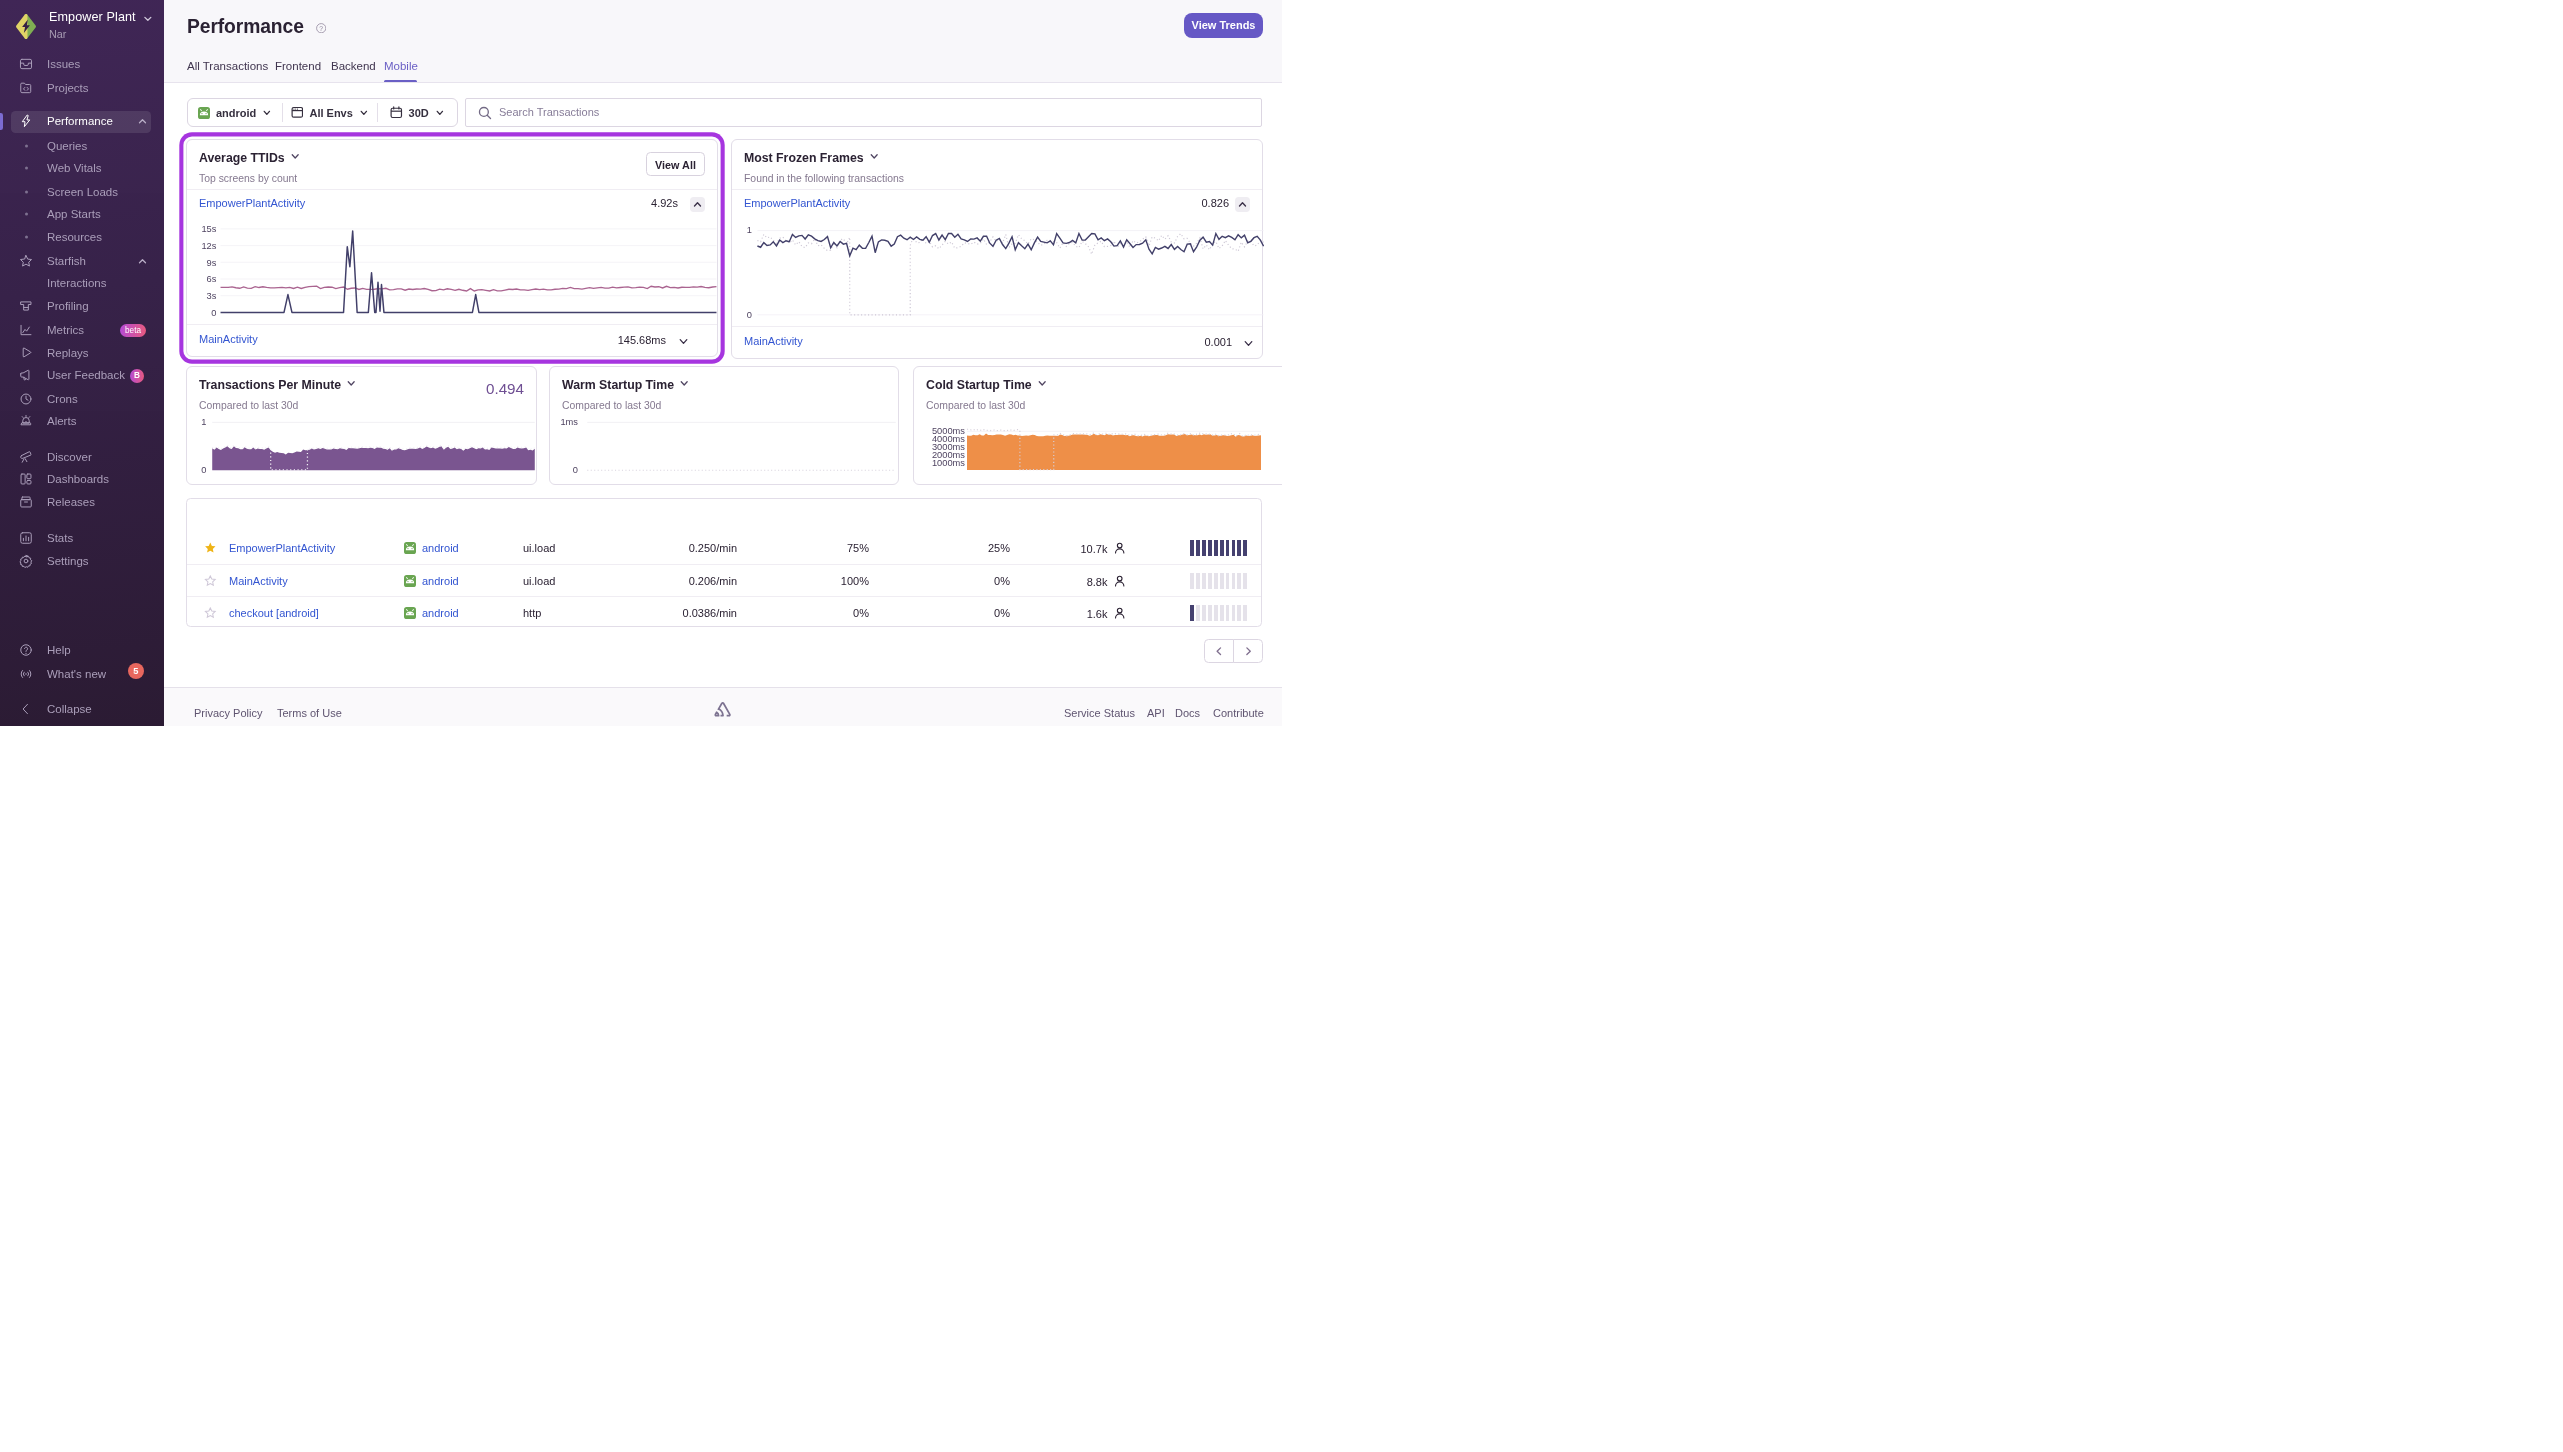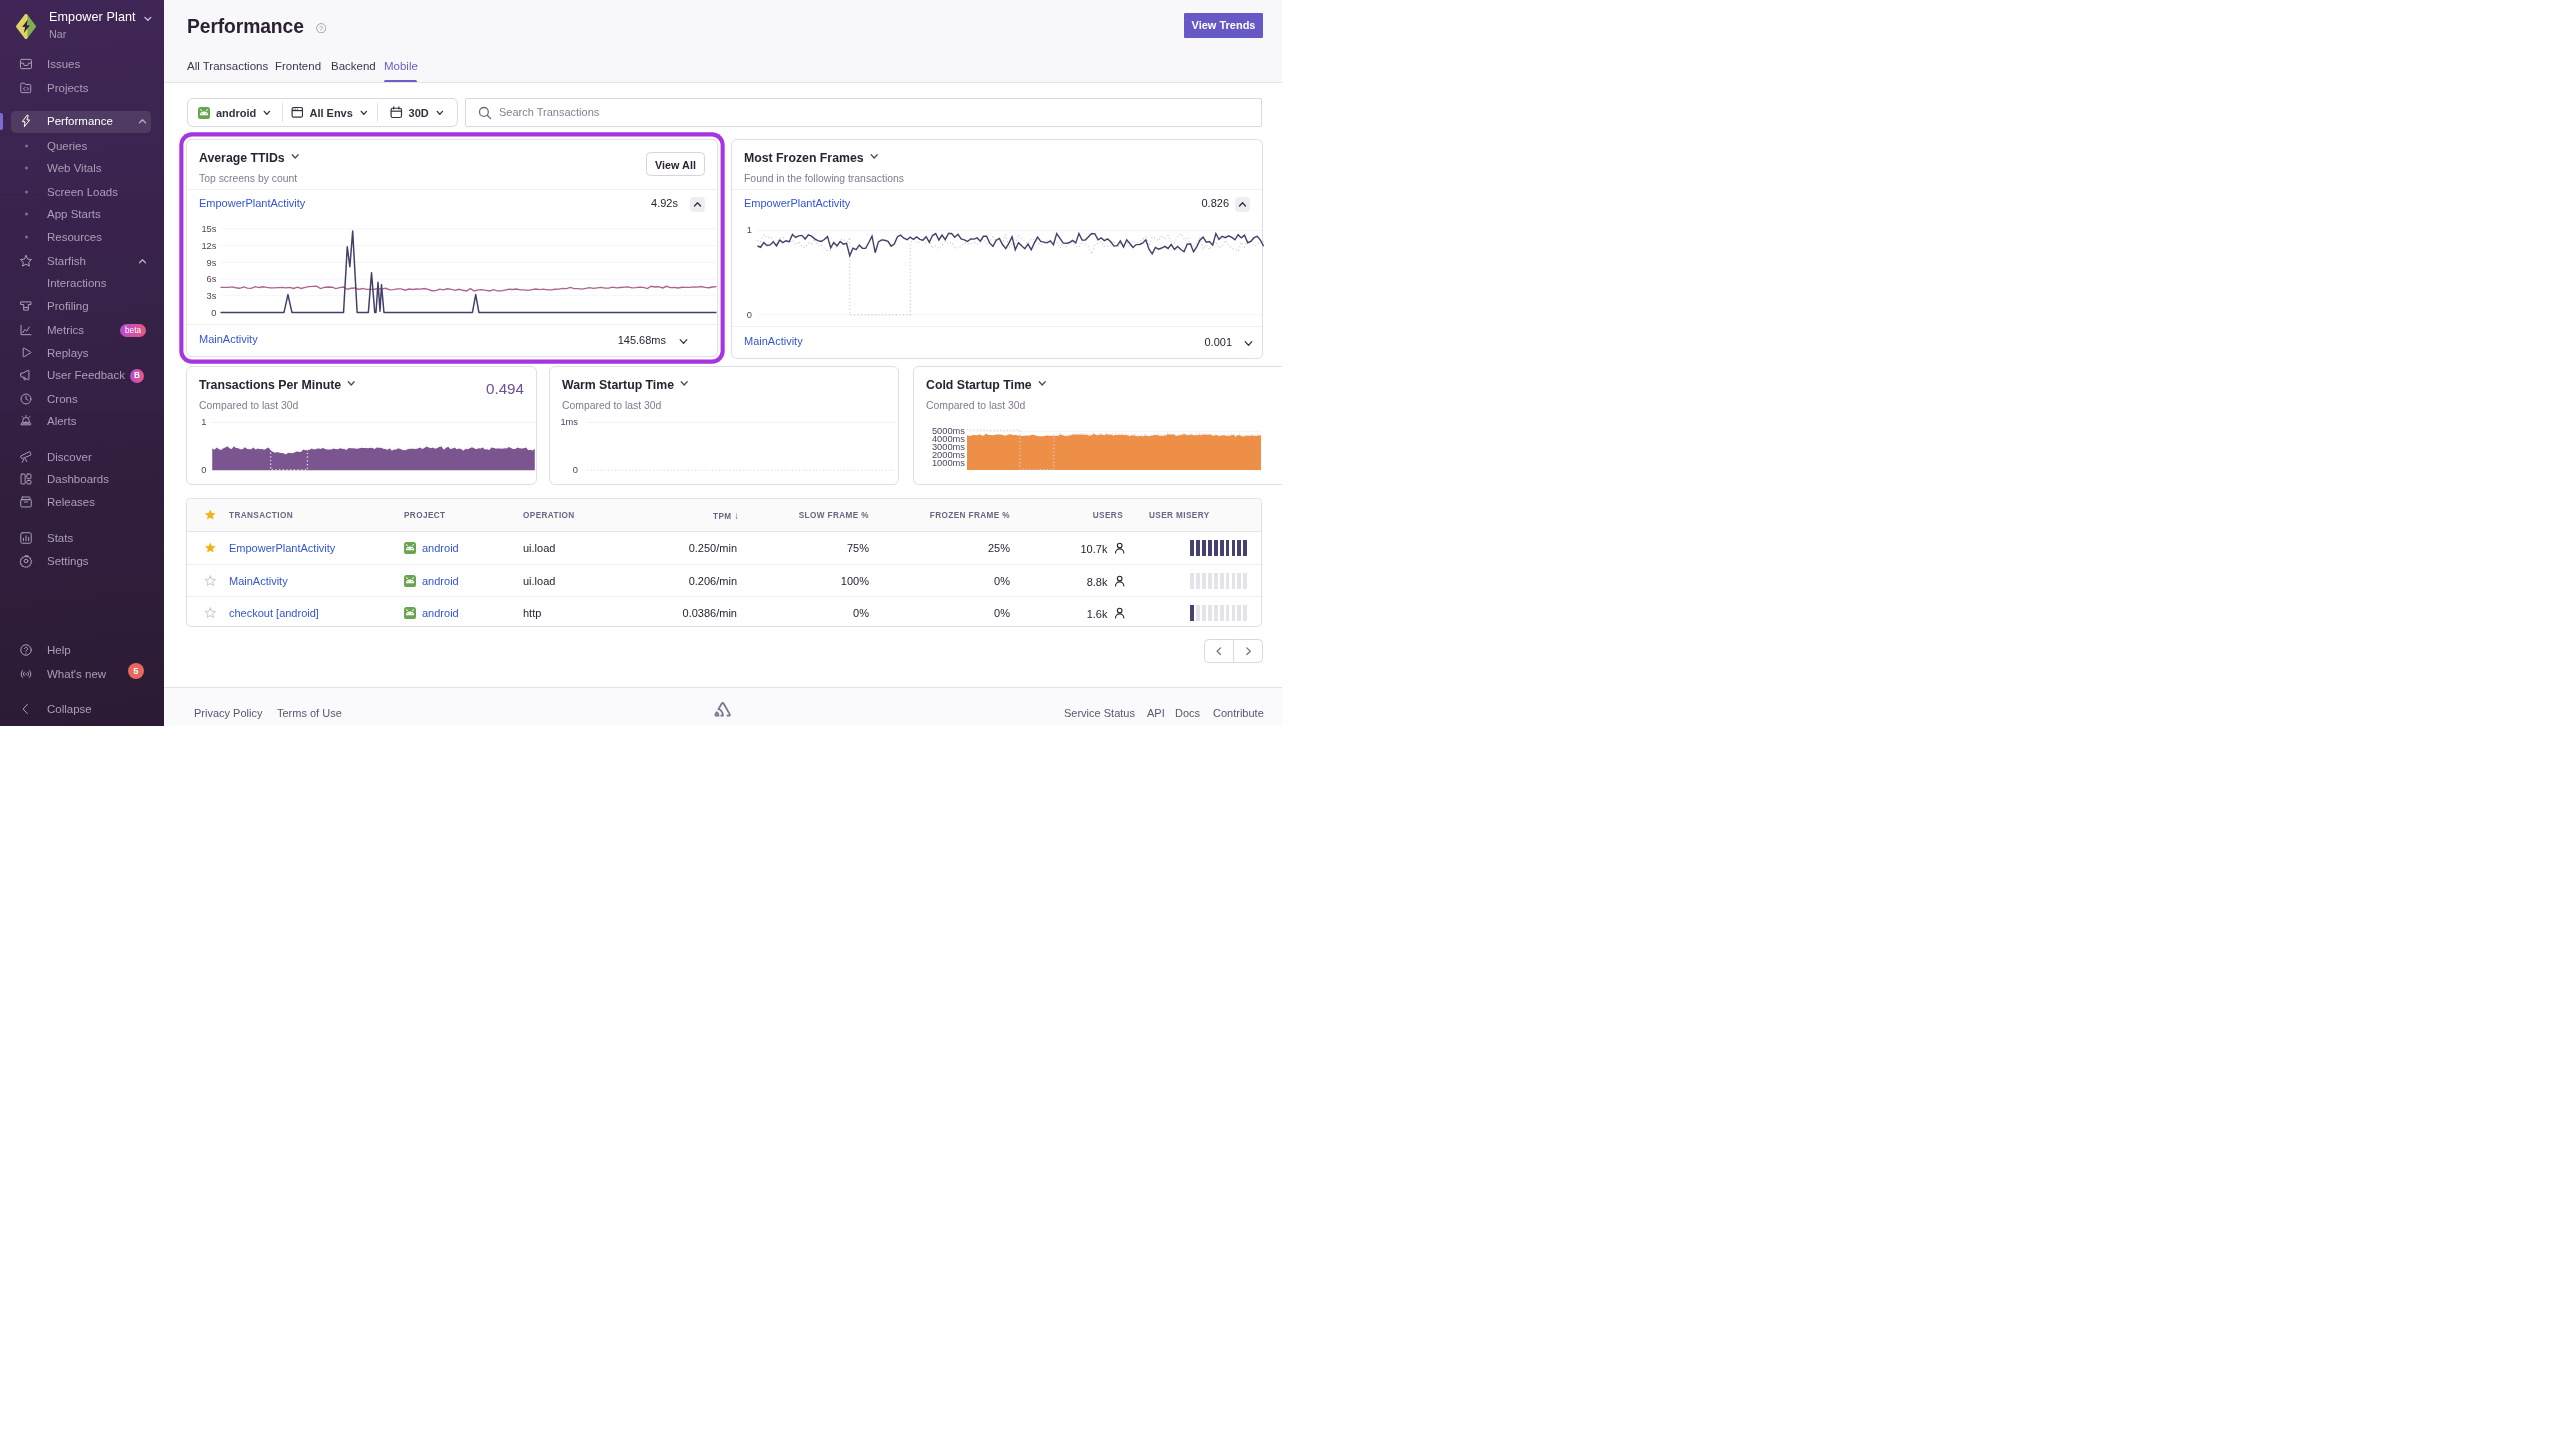--- a/index.html
+++ b/index.html
@@ -17,21 +17,21 @@
 .navitem .ic { position:absolute; left:19.3px; top:50%; transform:translateY(-50%); width:14px; height:14px; }
 .navitem .lb { position:absolute; left:47px; top:50%; transform:translateY(-50%); white-space:nowrap; }
 .navitem .dot { position:absolute; left:24.5px; top:50%; transform:translateY(-50%); width:3px; height:3px; border-radius:50%; background:#7e7190; }
 .activebox { position:absolute; left:11px; top:111px; width:140px; height:21.6px; background:rgba(255,255,255,0.10); border-radius:4.5px; }
 .accent { position:absolute; left:0; top:113px; width:3.3px; height:17px; background:#7c6bd2; border-radius:0 2.2px 2.2px 0; }
 .badge { position:absolute; font-size:8.2px; font-weight:bold; color:#fff; display:flex; align-items:center; justify-content:center; }
 
 #pagehead { position:absolute; left:164px; top:0; width:1118px; height:83px; border-bottom:0.7px solid #e7e3ed; background:#f8f7fa; }
 #pagehead h1 { position:absolute; left:23px; top:15.6px; font-size:19.3px; color:#2b2233; letter-spacing:-0.1px; }
 #qicon { position:absolute; left:152px; top:23px; }
-#viewtrends { position:absolute; left:1020px; top:13.4px; width:79px; height:24.5px; background:#6658c5; border-radius:1px; color:#fff; font-weight:bold; font-size:11px; text-align:center; line-height:24.5px; }
+#viewtrends { position:absolute; left:1020px; top:13.4px; width:79px; height:24.5px; background:#6658c5; border-radius:8px; color:#fff; font-weight:bold; font-size:11px; text-align:center; line-height:24.5px; }
 .tab { position:absolute; bottom:10.4px; font-size:11.5px; color:#40354f; white-space:nowrap; }
 #mobiletab { color:#6a5fc5; }
 #tabline { position:absolute; left:220px; bottom:0; width:33px; height:2.2px; background:#6a5fc5; border-radius:1.5px 1.5px 0 0; }
 
 #main { position:absolute; left:164px; top:83px; width:1118px; height:604px; }
 .panel { position:absolute; background:#fff; border:0.7px solid #e2dde8; border-radius:6px; }
 .ptitle { position:absolute; left:12px; top:11px; font-size:12.3px; font-weight:bold; color:#2b2233; white-space:nowrap; }
 .psub { position:absolute; left:12px; top:33px; font-size:10.4px; color:#84788f; white-space:nowrap; }
 .pvalue { position:absolute; right:12px; top:12.6px; font-size:15.2px; }
 .tchev { display:inline-block; vertical-align:0.7px; margin-left:5.2px; }
@@ -420,35 +420,20 @@
     <div class="ylab" style="left:6px;width:45px;top:88px">2000ms</div>
     <div class="ylab" style="left:6px;width:45px;top:96px">1000ms</div>
     <svg class="abs" style="left:53px;top:58px" width="294" height="48" viewBox="0 0 403 65" preserveAspectRatio="none">
       <line x1="0" y1="8.5" x2="403" y2="8.5" stroke="#f0eef4"></line>
       <path d="M0.0,61.0 L0.0,14.2 L2.9,14.4 L5.8,14.4 L8.7,13.2 L11.6,13.8 L14.5,14.0 L17.4,12.6 L20.3,14.2 L23.2,14.3 L26.1,11.5 L29.0,13.6 L31.9,13.7 L34.8,13.9 L37.7,13.4 L40.6,12.8 L43.5,12.8 L46.4,13.0 L49.3,13.7 L52.2,14.6 L55.1,13.4 L58.0,12.5 L60.9,12.9 L63.8,13.9 L66.7,13.3 L69.6,14.2 L72.5,14.1 L75.4,15.0 L78.3,14.4 L81.2,14.2 L84.1,14.4 L87.0,13.8 L89.9,13.1 L92.8,13.5 L95.7,14.8 L98.6,15.1 L101.5,15.1 L104.4,15.3 L107.3,14.6 L110.2,14.3 L113.1,14.4 L116.0,14.4 L118.9,14.4 L121.8,14.5 L124.7,14.9 L127.6,13.0 L130.5,13.5 L133.4,14.8 L136.3,14.7 L139.2,14.4 L142.1,13.9 L145.0,12.9 L147.9,13.0 L150.8,12.9 L153.7,12.8 L156.6,12.7 L159.5,12.9 L162.4,13.1 L165.3,13.5 L168.2,14.6 L171.1,13.4 L174.0,12.0 L176.9,13.7 L179.8,13.8 L182.7,12.6 L185.6,13.3 L188.5,13.8 L191.4,12.3 L194.3,13.1 L197.2,13.0 L200.1,14.1 L202.9,13.4 L205.8,13.5 L208.7,13.3 L211.6,13.1 L214.5,13.2 L217.4,14.0 L220.3,13.7 L223.2,15.1 L226.1,13.9 L229.0,13.9 L231.9,14.8 L234.8,15.1 L237.7,14.6 L240.6,15.5 L243.5,14.3 L246.4,14.4 L249.3,15.3 L252.2,14.5 L255.1,13.8 L258.0,13.7 L260.9,13.7 L263.8,14.5 L266.7,14.6 L269.6,14.6 L272.5,13.8 L275.4,12.4 L278.3,13.0 L281.2,12.8 L284.1,12.9 L287.0,15.0 L289.9,13.9 L292.8,14.0 L295.7,12.7 L298.6,12.3 L301.5,14.0 L304.4,13.4 L307.3,13.0 L310.2,13.7 L313.1,13.8 L316.0,13.8 L318.9,12.7 L321.8,14.0 L324.7,12.5 L327.6,13.3 L330.5,12.9 L333.4,12.4 L336.3,14.1 L339.2,14.2 L342.1,13.4 L345.0,14.5 L347.9,14.4 L350.8,14.0 L353.7,13.9 L356.6,15.0 L359.5,14.5 L362.4,13.8 L365.3,13.3 L368.2,15.8 L371.1,13.5 L374.0,13.8 L376.9,15.3 L379.8,15.6 L382.7,14.3 L385.6,14.9 L388.5,14.5 L391.4,13.9 L394.3,14.8 L397.2,14.4 L400.1,14.1 L403.0,13.8 L403.0,61.0 Z" fill="#ee8f48"></path>
       <path d="M0.0,5.8 L2.9,5.8 L5.8,6.7 L8.7,7.0 L11.6,5.5 L14.5,6.5 L17.4,6.6 L20.3,7.5 L23.2,6.4 L26.1,7.3 L29.0,7.1 L31.9,7.6 L34.8,7.1 L37.7,6.8 L40.6,7.7 L43.5,7.3 L46.4,6.9 L49.3,7.5 L52.2,7.5 L55.1,7.3 L58.0,7.6 L60.9,6.5 L63.8,7.4 L66.7,6.4 L69.6,6.3 L72.5,7.5 L72.5,60.5 L75.4,60.5 L78.3,60.5 L81.2,60.5 L84.1,60.5 L87.0,60.5 L89.9,60.5 L92.8,60.5 L95.7,60.5 L98.6,60.5 L101.5,60.5 L104.4,60.5 L107.3,60.5 L110.2,60.5 L113.1,60.5 L116.0,60.5 L118.9,60.5 L118.9,60.5 L118.9,13.5 L121.8,13.5 L124.7,13.2 L127.6,11.4 L130.5,12.9 L133.4,13.8 L136.3,14.6 L139.2,14.0 L142.1,12.9 L145.0,11.6 L147.9,11.5 L150.8,12.1 L153.7,12.6 L156.6,11.5 L159.5,12.1 L162.4,11.9 L165.3,12.4 L168.2,13.2 L171.1,12.1 L174.0,10.5 L176.9,13.0 L179.8,12.2 L182.7,11.9 L185.6,12.3 L188.5,11.7 L191.4,11.1 L194.3,12.7 L197.2,11.2 L200.1,12.5 L202.9,11.7 L205.8,12.4 L208.7,12.1 L211.6,12.3 L214.5,12.6 L217.4,12.1 L220.3,12.9 L223.2,14.4 L226.1,13.1 L229.0,11.8 L231.9,13.2 L234.8,14.3 L237.7,13.6 L240.6,14.2 L243.5,12.8 L246.4,14.3 L249.3,13.8 L252.2,13.7 L255.1,13.2 L258.0,13.0 L260.9,12.3 L263.8,12.5 L266.7,13.5 L269.6,13.2 L272.5,13.2 L275.4,11.1 L278.3,11.5 L281.2,12.7 L284.1,12.2 L287.0,13.5 L289.9,13.9 L292.8,13.2 L295.7,11.3 L298.6,12.3 L301.5,13.2 L304.4,12.4 L307.3,11.5 L310.2,13.5 L313.1,12.2 L316.0,12.7 L318.9,11.0 L321.8,12.3 L324.7,11.3 L327.6,12.1 L330.5,12.9 L333.4,12.1 L336.3,13.6 L339.2,13.4 L342.1,11.8 L345.0,14.6 L347.9,13.6 L350.8,13.8 L353.7,13.8 L356.6,13.2 L359.5,13.4 L362.4,11.9 L365.3,11.7 L368.2,15.4 L371.1,13.6 L374.0,11.6 L376.9,14.6 L379.8,15.3 L382.7,12.9 L385.6,13.8 L388.5,13.9 L391.4,13.1 L394.3,13.7 L397.2,13.4 L400.1,12.7 L403.0,13.0" fill="none" stroke="#d6d0db" stroke-width="1.6" stroke-dasharray="1.5 3.2"></path>
     </svg>
   </div>
 
   <div id="table">
-    <div id="thead">
-      <span class="cell" style="left:17px;height:12.6px">
-          <svg width="12.6" height="12.6" viewBox="0 0 17 17">
-            <path d="M8.5 1.2 l2.15 4.5 4.85 0.6 -3.6 3.4 0.95 4.85 -4.35 -2.4 -4.35 2.4 0.95 -4.85 -3.6 -3.4 4.85 -0.6 Z" fill="#efb417"></path>
-          </svg>
-        </span>
-      <span class="cell" style="left:42px">TRANSACTION</span>
-      <span class="cell" style="left:217px">PROJECT</span>
-      <span class="cell" style="left:336px">OPERATION</span>
-      <span class="cell num" style="right:522px">TPM <span style="font-size:9.7px;letter-spacing:0">↓</span></span>
-      <span class="cell num" style="right:392px">SLOW FRAME %</span>
-      <span class="cell num" style="right:251px">FROZEN FRAME %</span>
-      <span class="cell num" style="right:138px">USERS</span>
-      <span class="cell" style="left:962px">USER MISERY</span>
-    </div>
     <div class="trow" style="top:33px">
         <span class="cell" style="left:17px;height:12.6px">
           <svg width="12.6" height="12.6" viewBox="0 0 17 17">
             <path d="M8.5 1.2 l2.15 4.5 4.85 0.6 -3.6 3.4 0.95 4.85 -4.35 -2.4 -4.35 2.4 0.95 -4.85 -3.6 -3.4 4.85 -0.6 Z" fill="#efb417"></path>
           </svg>
         </span>
         <a class="cell alink" style="left:42px">EmpowerPlantActivity</a>
         <span class="cell" style="left:217px;display:flex;align-items:center;gap:6px">
           <svg width="12" height="12" viewBox="0 0 16 16" style="flex:none">
             <rect width="16" height="16" rx="3.5" fill="#69a551"></rect>

